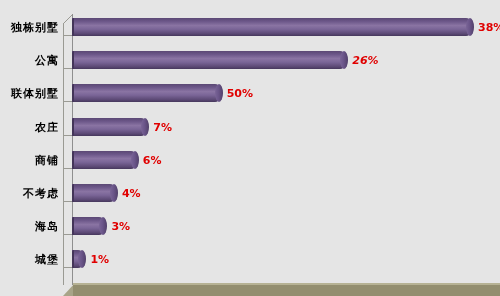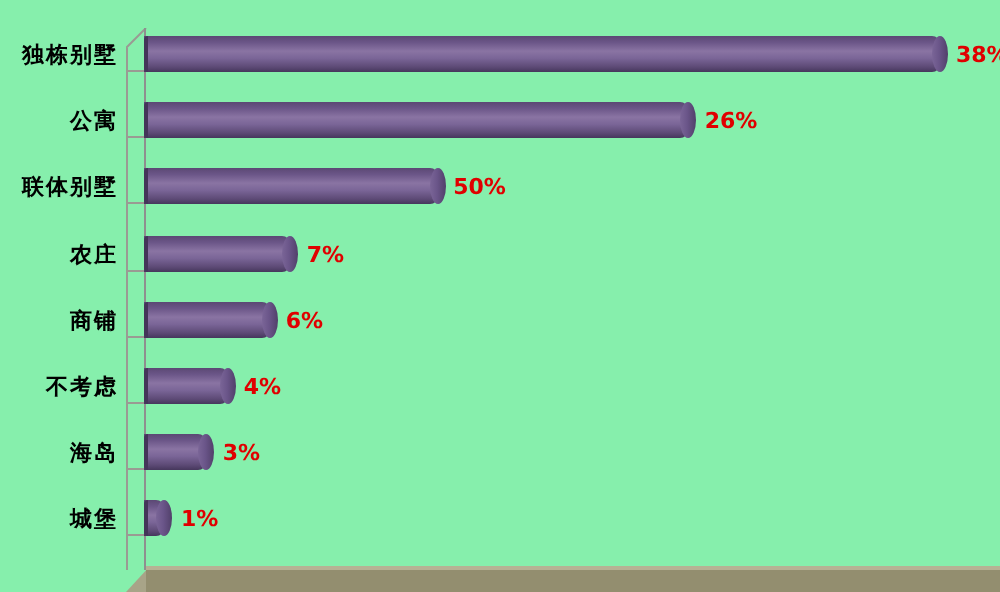--- a/index.html
+++ b/index.html
@@ -3,21 +3,21 @@
 <meta charset="utf-8">
 <style>
   html,body{margin:0;padding:0;}
   body{
     width:500px;height:296px;overflow:hidden;
     background:#e0dcc8;
     font-family:"DejaVu Sans","Liberation Sans",sans-serif;
   }
   #chart{
     position:relative;width:500px;height:296px;
-    background:#86efac;
+    background:#e5e5e5;
   }
   
   .floor{
     position:absolute;left:73px;bottom:0;width:427px;height:11px;
     background:#938e6f;
   }
   .floor-top{
     position:absolute;left:73px;bottom:11px;width:427px;height:2px;
     background:#b6b294;
   }
@@ -145,21 +145,21 @@
       <div class="cat-label" style="top: 53.2px;">公寓</div>
       <div class="cat-label" style="top: 86.4px;">联体别墅</div>
       <div class="cat-label" style="top: 119.6px;">农庄</div>
       <div class="cat-label" style="top: 152.8px;">商铺</div>
       <div class="cat-label" style="top: 186px;">不考虑</div>
       <div class="cat-label" style="top: 219.2px;">海岛</div>
       <div class="cat-label" style="top: 252.4px;">城堡</div>
     </div>
   <div id="vals">
       <div class="val-label" style="left: 478px; top: 21px;">38%</div>
-      <div class="val-label" style="left: 352.316px; top: 54.2px;">26%</div>
+      <div class="val-label" style="left: 352.316px; top: 54.2px; font-style: italic;">26%</div>
       <div class="val-label" style="left: 226.632px; top: 87.4px;">50%</div>
       <div class="val-label" style="left: 153.316px; top: 120.6px;">7%</div>
       <div class="val-label" style="left: 142.842px; top: 153.8px;">6%</div>
       <div class="val-label" style="left: 121.895px; top: 187px;">4%</div>
       <div class="val-label" style="left: 111.421px; top: 220.2px;">3%</div>
       <div class="val-label" style="left: 90.4737px; top: 253.4px;">1%</div>
     </div>
 
 </div>
 

